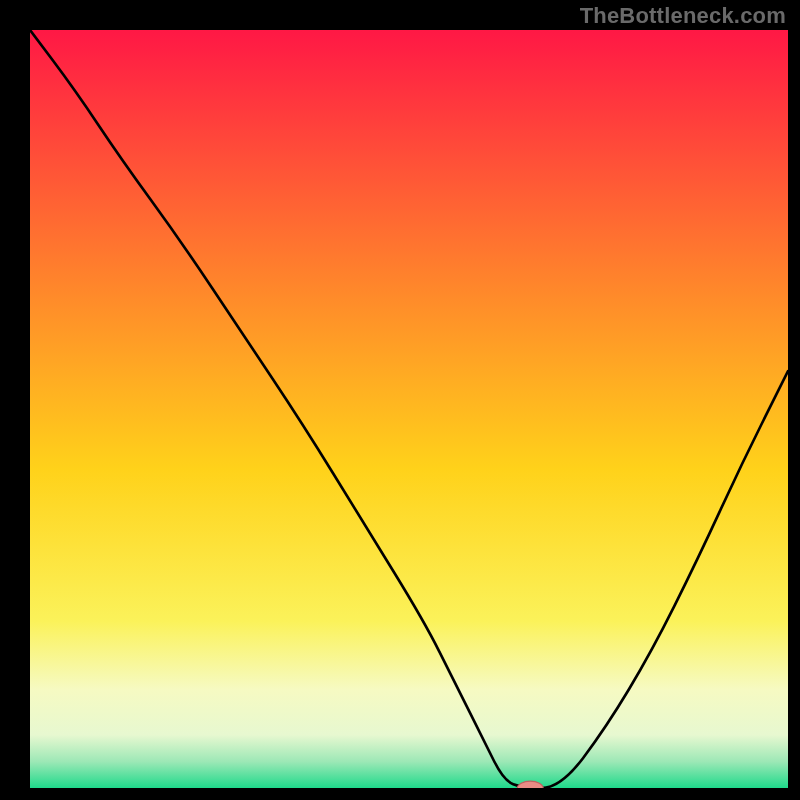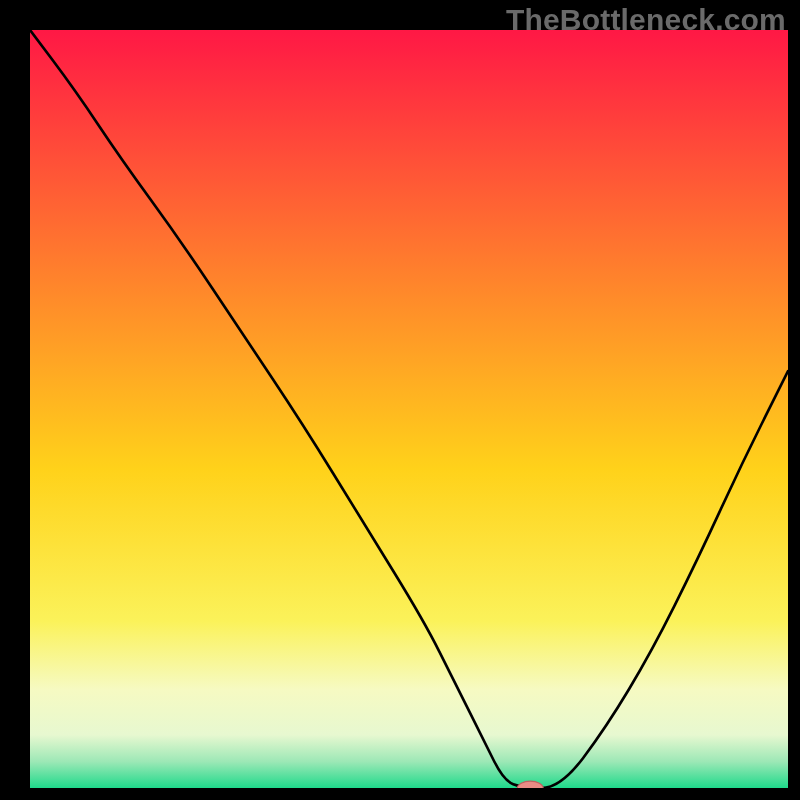--- a/index.html
+++ b/index.html
@@ -15,21 +15,21 @@
     position: relative;
     width: 800px;
     height: 800px;
     background: #000;
   }
   .watermark {
     position: absolute;
     top: 3px;
     right: 14px;
     color: #6a6a6a;
-    font-size: 30px;
+    font-size: 22px;
     font-weight: 600;
     letter-spacing: 0.2px;
     user-select: none;
   }
   .plot-wrap {
     position: absolute;
     left: 30px;
     top: 30px;
     width: 758px;
     height: 758px;

